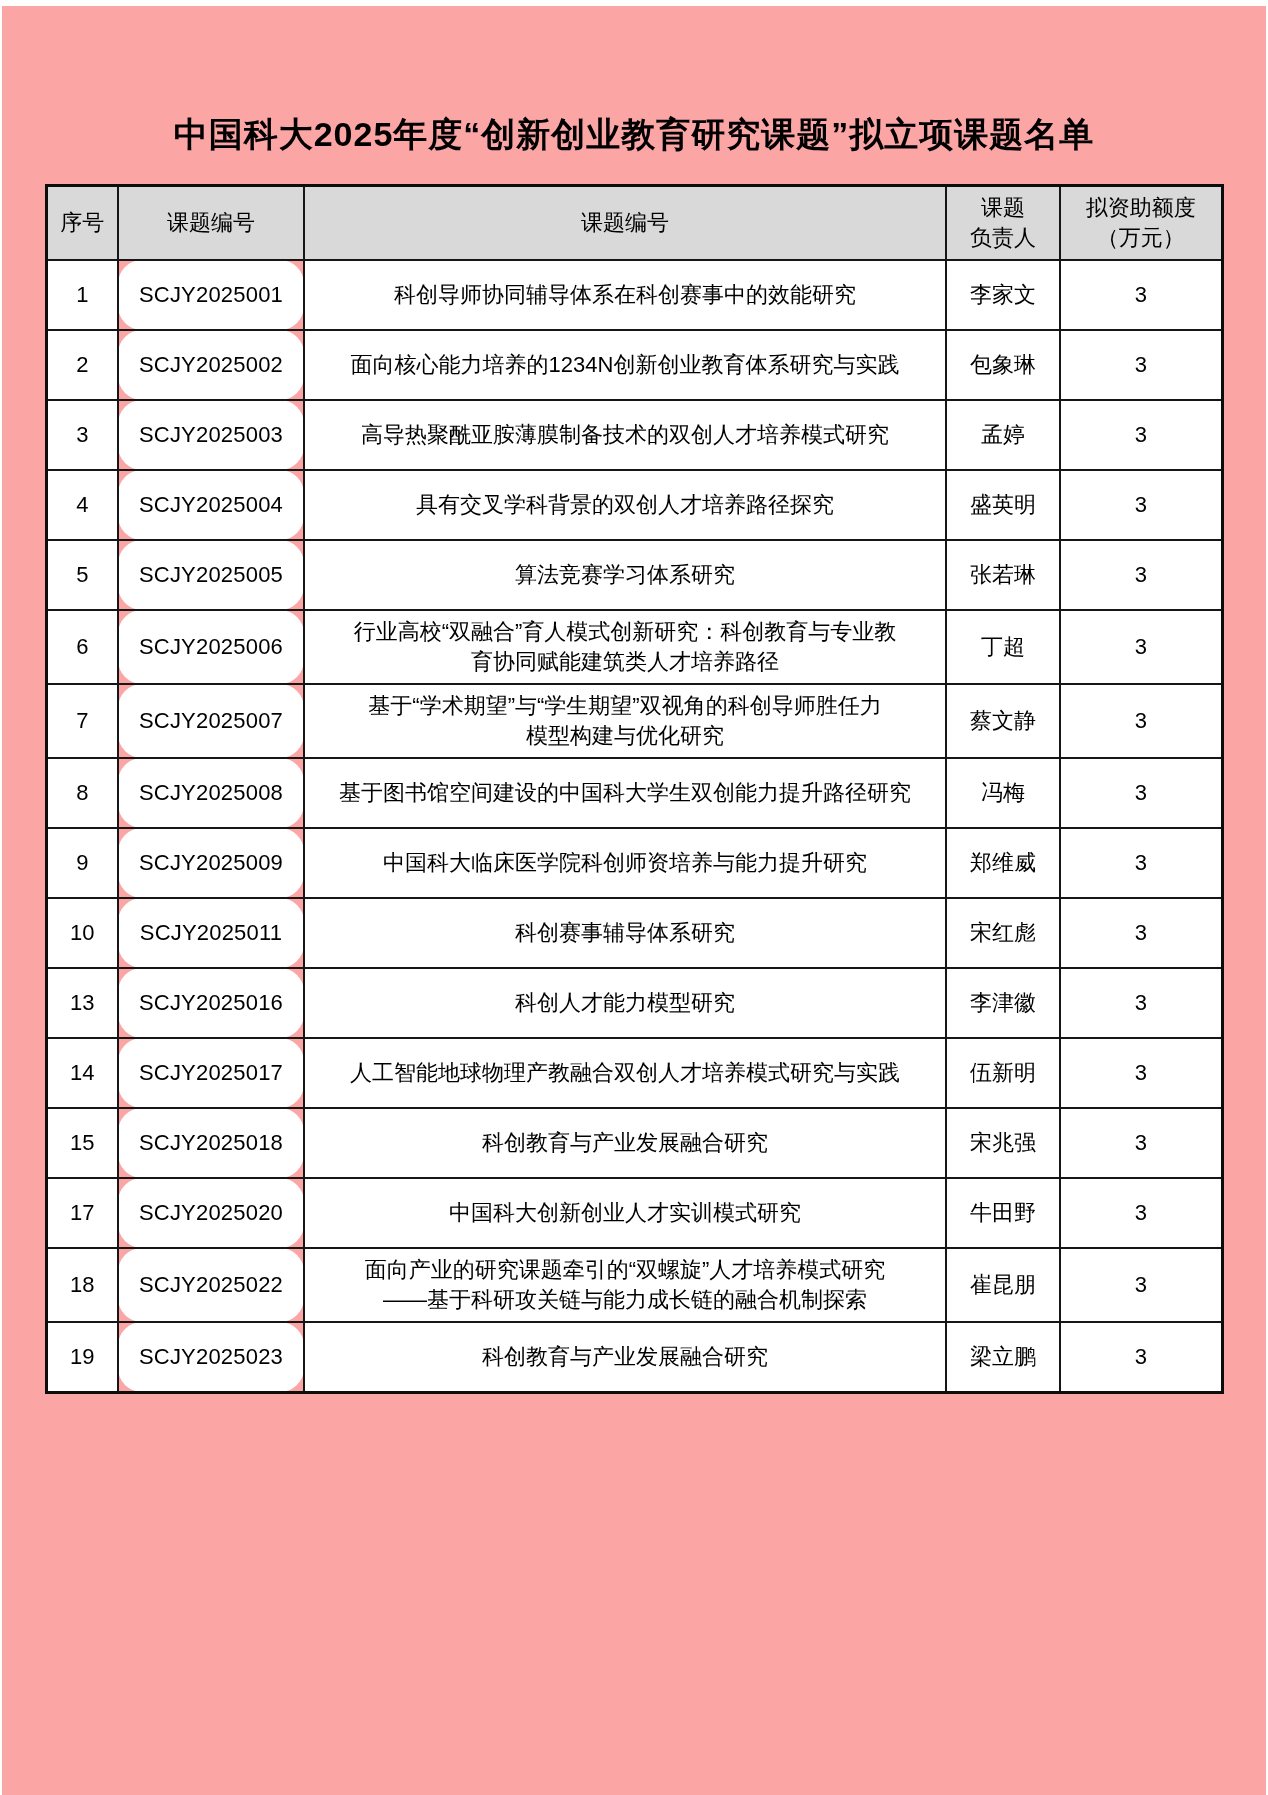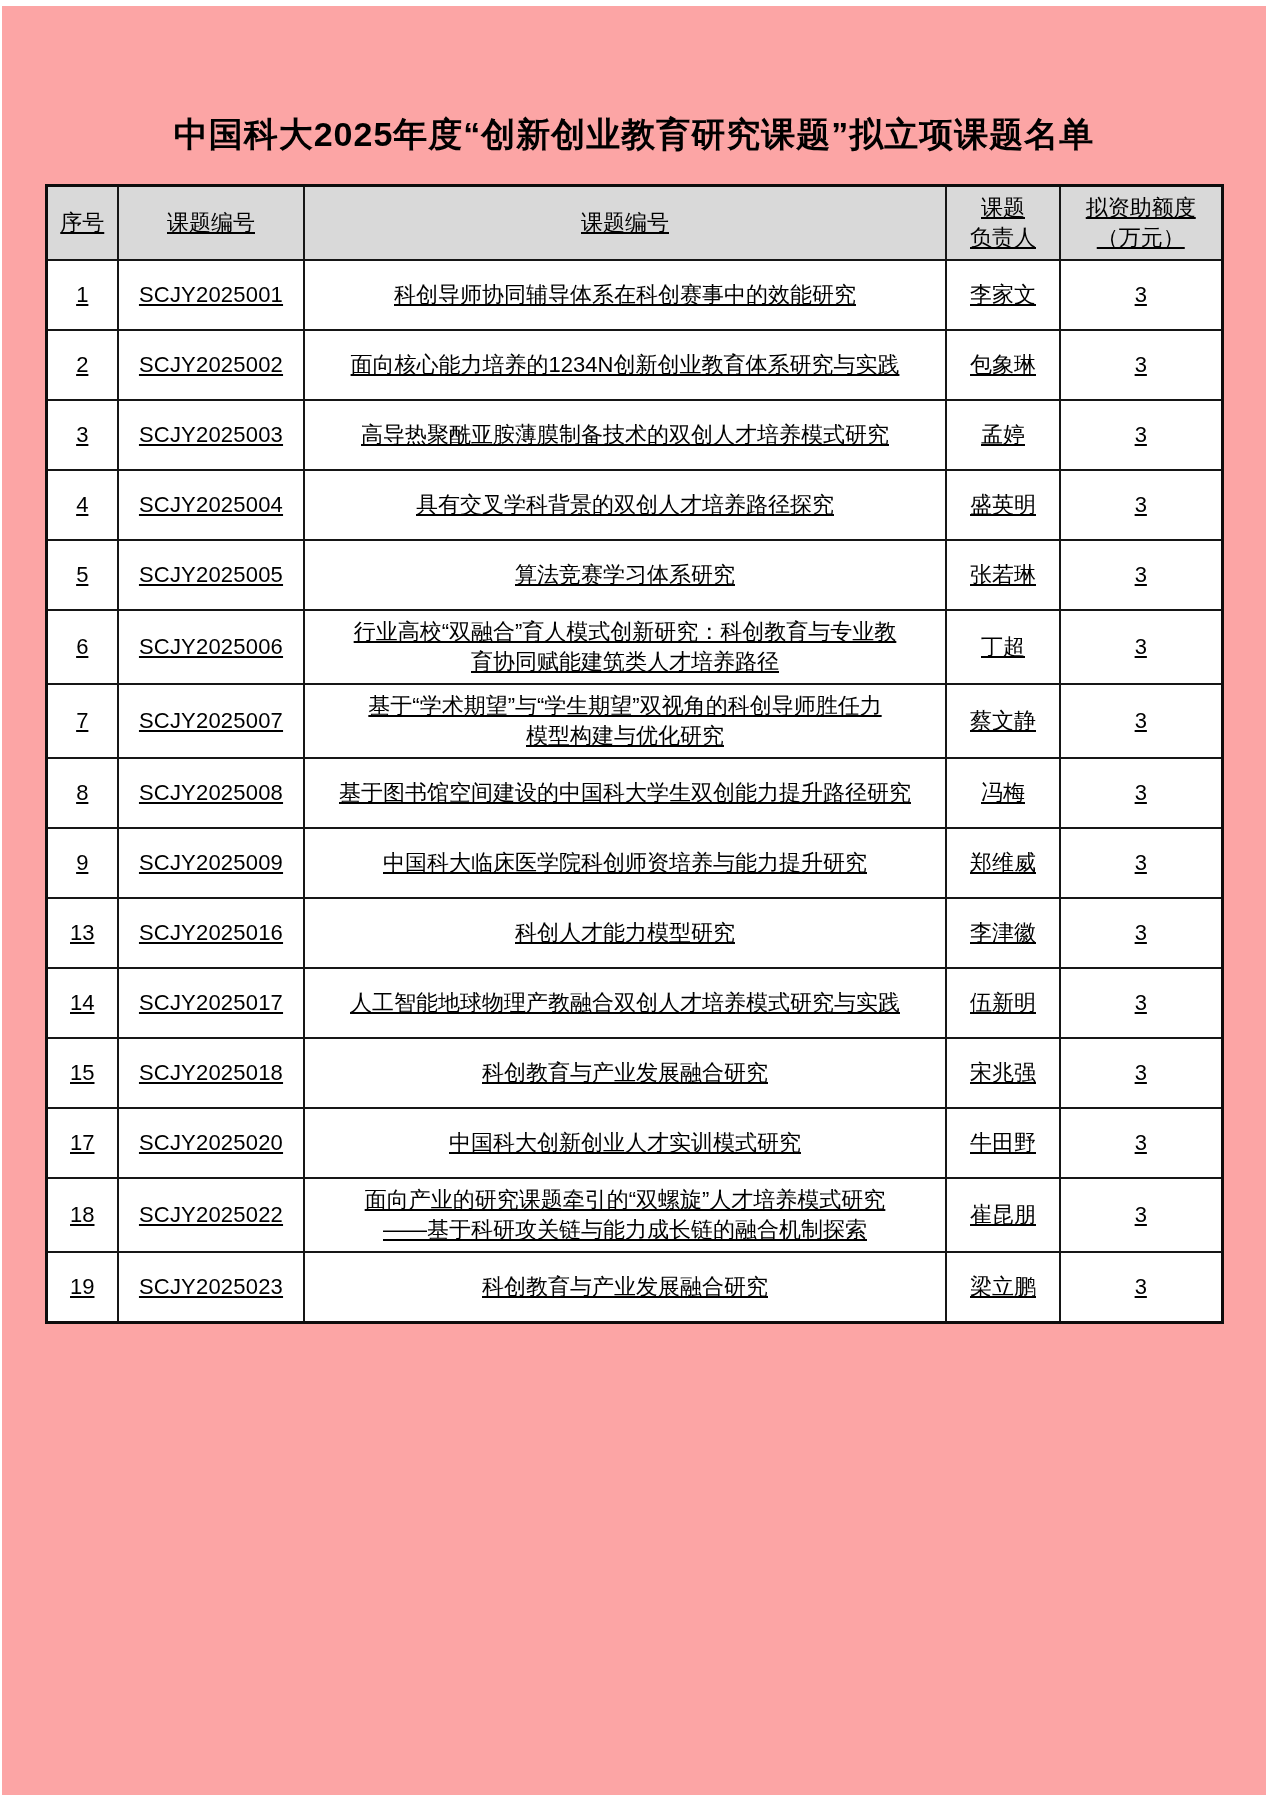--- a/index.html
+++ b/index.html
@@ -23,21 +23,20 @@
     font-weight: 700;
     letter-spacing: 1px;
     color: #000000;
   }
   table.project-table {
     margin: 26px auto 0 auto;
     width: 1176px;
     border-collapse: collapse;
     table-layout: fixed;
     border: 3px solid #0d0d0d;
-    text-decoration: underline;
   }
   col.c-index   { width: 72px; }
   col.c-code    { width: 186px; }
   col.c-title   { width: 642px; }
   col.c-leader  { width: 114px; }
   col.c-funding { width: 162px; }
   th, td {
     border: 2px solid #161616;
     text-align: center;
     vertical-align: middle;
@@ -46,21 +45,21 @@
     padding: 6px 8px;
     white-space: pre-line;
     overflow-wrap: break-word;
   }
   th {
     background: #d9d9d9;
     font-weight: 400;
     height: 68px;
   }
   td { height: 70px; background: #ffffff; }
-  td.cell-code { letter-spacing: 0.2px; }
+  td.cell-code { letter-spacing: 0.2px; border-radius: 24px; }
 </style>
 </head>
 <body>
 
 <div class="page">
 
   <h1 class="doc-title">中国科大2025年度“创新创业教育研究课题”拟立项课题名单</h1>
 
   <table class="project-table">
     <colgroup>
@@ -141,20 +140,27 @@
         <td class="cell-funding">3</td>
       </tr>
       <tr>
         <td class="cell-index">9</td>
         <td class="cell-code">SCJY2025009</td>
         <td class="cell-title">中国科大临床医学院科创师资培养与能力提升研究</td>
         <td class="cell-leader">郑维威</td>
         <td class="cell-funding">3</td>
       </tr>
       <tr>
+        <td class="cell-index">10</td>
+        <td class="cell-code">SCJY2025011</td>
+        <td class="cell-title">科创赛事辅导体系研究</td>
+        <td class="cell-leader">宋红彪</td>
+        <td class="cell-funding">3</td>
+      </tr>
+      <tr>
         <td class="cell-index">13</td>
         <td class="cell-code">SCJY2025016</td>
         <td class="cell-title">科创人才能力模型研究</td>
         <td class="cell-leader">李津徽</td>
         <td class="cell-funding">3</td>
       </tr>
       <tr>
         <td class="cell-index">14</td>
         <td class="cell-code">SCJY2025017</td>
         <td class="cell-title">人工智能地球物理产教融合双创人才培养模式研究与实践</td>

